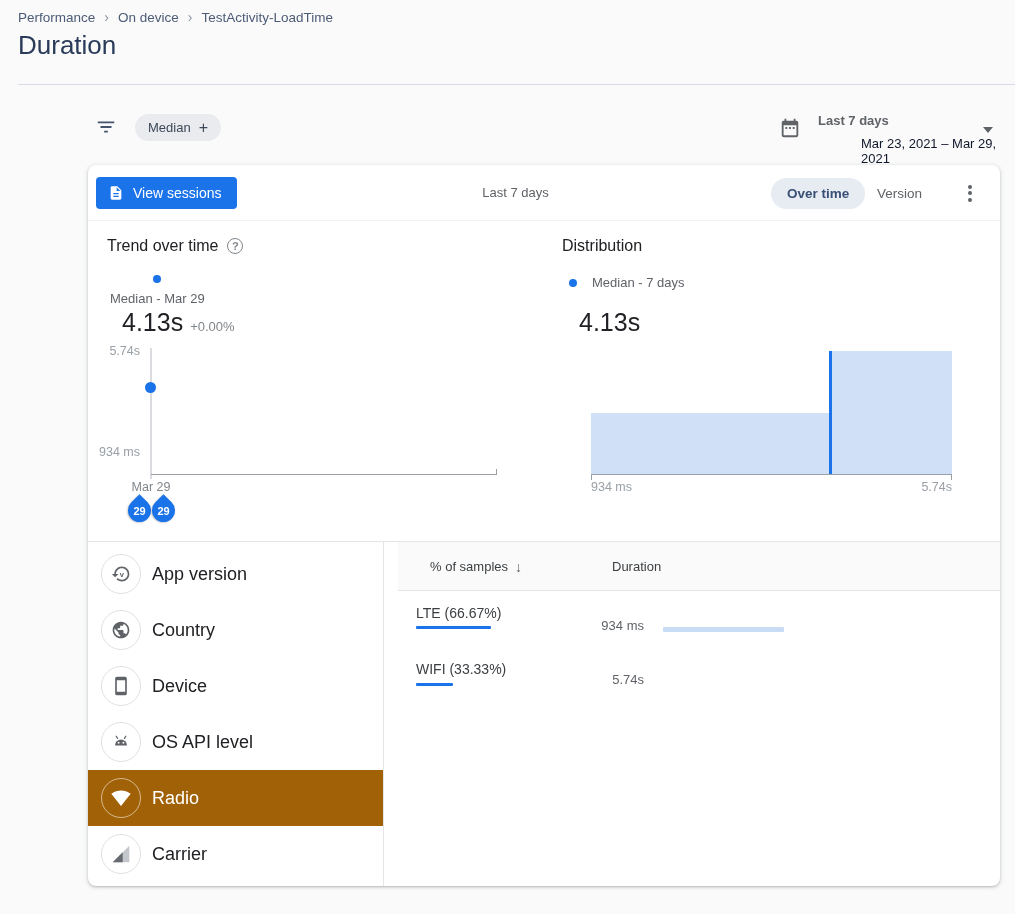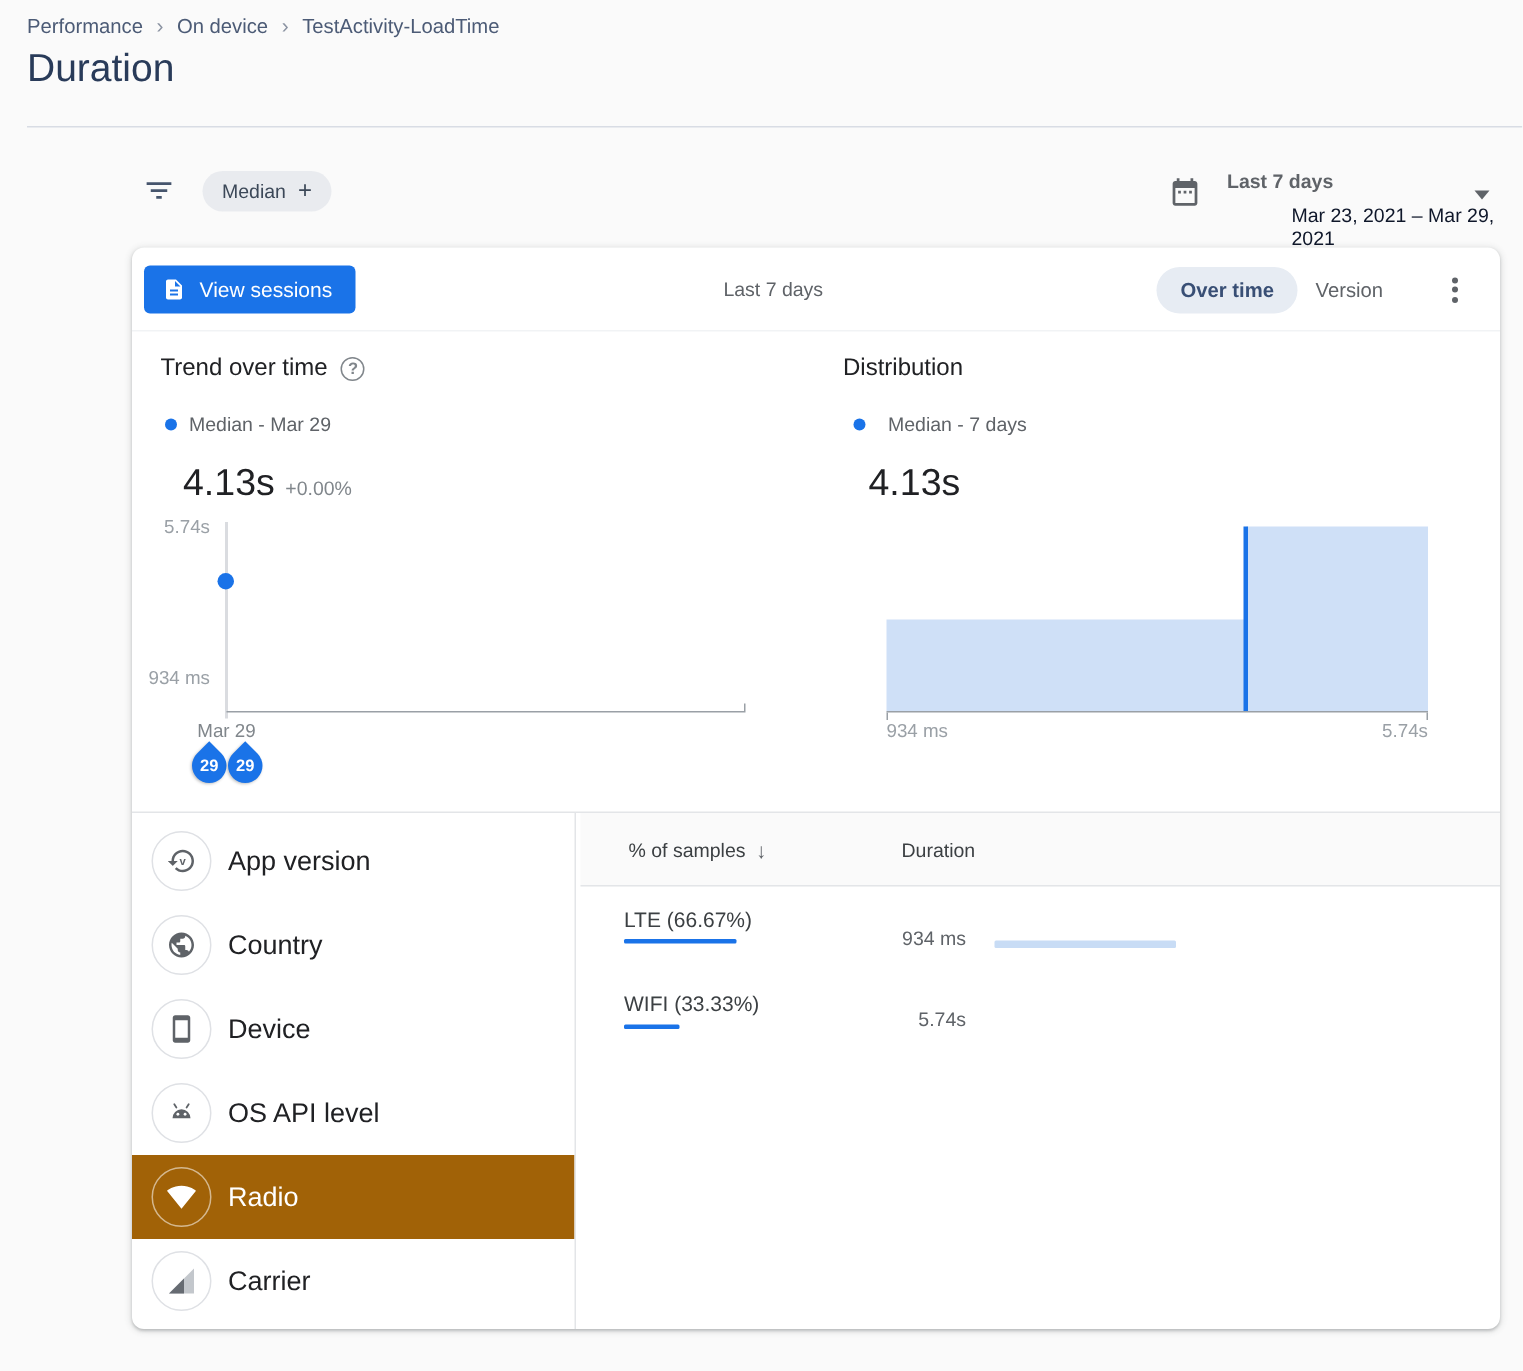--- a/index.html
+++ b/index.html
@@ -46,21 +46,21 @@
   .kebab { position:absolute; left:874px; top:17px; width:16px; height:22px; display:flex;
     flex-direction:column; align-items:center; justify-content:center; gap:2.5px; cursor:pointer; }
   .kebab i { width:4px; height:4px; border-radius:50%; background:#5f6368; }
 
   
   .sec-title { position:absolute; top:72px; font-size:16px; color:#202124; display:flex; align-items:center; gap:9px; }
   .sec-title.trend { left:19px;justify-content:space-between; } .sec-title.dist { left:474px; }
   .help-circle { width:16px; height:16px; border:1.4px solid #80868b; border-radius:50%;
     font-size:11px; color:#80868b; display:flex; align-items:center; justify-content:center; cursor:pointer; font-weight:600; }
   .legend { position:absolute; top:110px; display:flex; align-items:center; gap:8px; font-size:13px; color:#5f6368; }
-  .legend.trend { left:22px; } .legend.dist { left:481px;gap:15px; }
+  .legend.trend { left:22px;flex-direction:column; } .legend.dist { left:481px;gap:15px; }
   .legend .dot { width:8px; height:8px; border-radius:50%; background:#1a73e8; }
   .big-val { position:absolute; top:143px; display:flex; align-items:baseline; gap:7px; }
   .big-val.trend { left:34px; } .big-val.dist { left:491px; }
   .big-val .num { font-size:25px; font-weight:500; color:#202124; }
   .big-val .delta { font-size:13px; color:#80868b; }
 
   
   .t-ylab { position:absolute; width:52px; text-align:right; font-size:12.5px; color:#9aa0a6; left:0; }
   .t-ymax { top:179px; } .t-ymin { top:280px; }
   .t-grid { position:absolute; left:62px; top:183px; width:2px; height:131px; background:#dadce0; }
@@ -92,21 +92,21 @@
     border-bottom-left-radius:8px; overflow:hidden; }
   .side-item { height:56px; display:flex; align-items:center; padding-left:13px; cursor:pointer; }
   .icon-circle { width:40px; height:40px; border-radius:50%; background:#fff; border:1px solid #dfe1e5;
     display:flex; align-items:center; justify-content:center; flex:none; }
   .side-item .lbl { margin-left:11px; font-size:18px; font-weight:400; color:#202124; }
   .side-item.selected { background:#a16207; }
   .side-item.selected .lbl { color:#fff; }
   .side-item.selected .icon-circle { background:transparent; border-color:rgba(255,255,255,.55); }
 
   .btable { position:absolute; left:296px; top:377px; right:0; bottom:0; border-bottom-right-radius:8px; overflow:hidden; }
-  .bt-header { position:absolute; left:3px; right:0; top:0; height:49px; background:#fafafa; border-bottom:1px solid #e3e5e8; }
+  .bt-header { position:absolute; left:14px; right:0; top:0; height:49px; background:#fafafa; border-bottom:1px solid #e3e5e8; }
   .col-samples { position:absolute; left:32px; top:0; height:49px; display:flex; align-items:center; gap:7px;
     font-size:13px; font-weight:500; color:#3c4043; cursor:pointer; }
   .col-samples .arrow { font-size:14px; color:#5f6368; }
   .col-duration { position:absolute; left:214px; top:0; height:49px; display:flex; align-items:center;
     font-size:13px; font-weight:500; color:#3c4043; }
   .bt-row-label { position:absolute; left:32px; font-size:14px; color:#3c4043; cursor:pointer; }
   .bt-underline { position:absolute; left:32px; height:3px; background:#1a73e8; border-radius:1px; }
   .u-lte  { top:84px; width:75px; }
   .u-wifi { top:141px; width:37px; }
   .bt-val { position:absolute; left:150px; width:110px; text-align:right; font-size:13px; color:#5f6368; }

